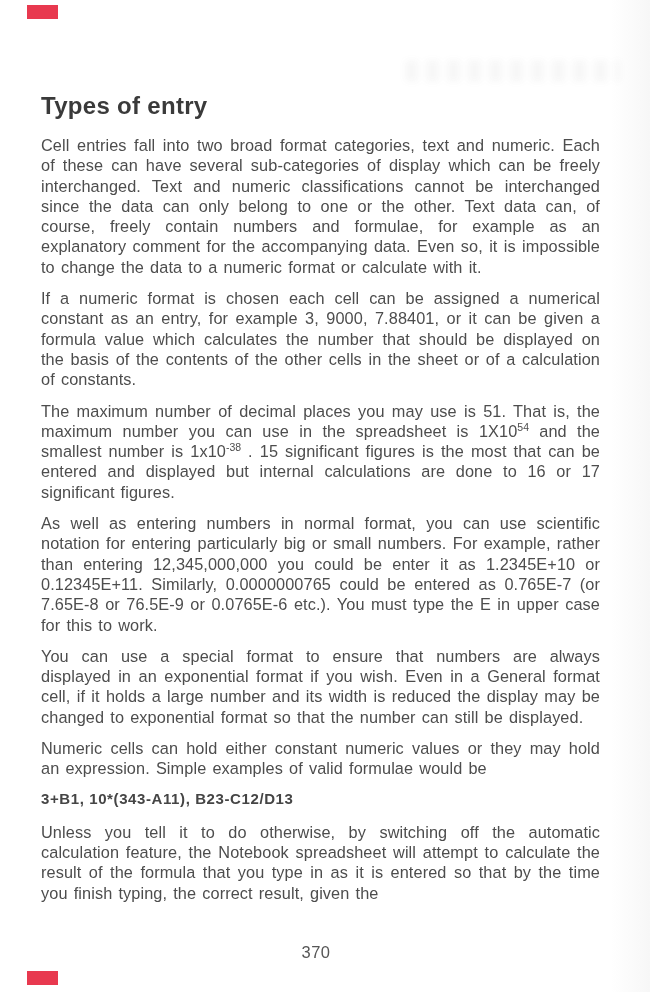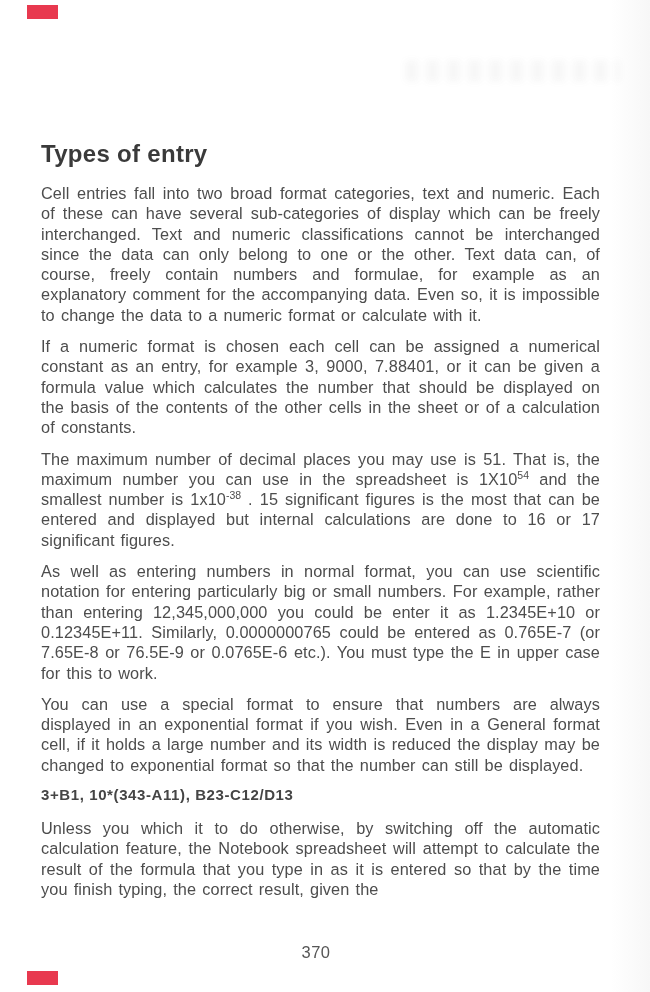--- a/index.html
+++ b/index.html
@@ -19,21 +19,20 @@
     left: 27px;
     width: 31px; height: 14px;
   }
   .scan-mark.top { top: 5px; }
   .scan-mark.bottom { top: 971px; }
   .content {
     position: absolute;
     left: 0; top: 0;
     padding: 92px 50px 0 41px;
     width: 559px;
-    margin-top: 48px;
   }
   h1.title {
     margin: 0 0 16px 0;
     font-size: 24px;
     line-height: 27px;
     font-weight: bold;
     letter-spacing: 0.3px;
     color: #3a3a3a;
   }
   .ghost-text {
@@ -92,20 +91,21 @@
   <div class="ghost-text"></div>
 
   <div class="content">
     <h1 class="title">Types of entry</h1>
     <div id="paragraphs">
         <p class="body-para"><span>Cell entries fall into two broad format categories, text and numeric. Each of these can have several sub-categories of display which can be freely interchanged. Text and numeric classifications cannot be interchanged since the data can only belong to one or the other. Text data can, of course, freely contain numbers and formulae, for example as an explanatory comment for the accompanying data. Even so, it is impossible to change the data to a numeric format or calculate with it.</span></p>
         <p class="body-para"><span>If a numeric format is chosen each cell can be assigned a numerical constant as an entry, for example 3, 9000, 7.88401, or it can be given a formula value which calculates the number that should be displayed on the basis of the contents of the other cells in the sheet or of a calculation of constants.</span></p>
         <p class="body-para"><span>The maximum number of decimal places you may use is 51. That is, the maximum number you can use in the spreadsheet is 1X10</span><sup>54</sup><span> and the smallest number is 1x10</span><sup>-38</sup><span> . 15 significant figures is the most that can be entered and displayed but internal calculations are done to 16 or 17 significant figures.</span></p>
         <p class="body-para"><span>As well as entering numbers in normal format, you can use scientific notation for entering particularly big or small numbers. For example, rather than entering 12,345,000,000 you could be enter it as 1.2345E+10 or 0.12345E+11. Similarly, 0.0000000765 could be entered as 0.765E-7 (or 7.65E-8 or 76.5E-9 or 0.0765E-6 etc.). You must type the E in upper case for this to work.</span></p>
         <p class="body-para"><span>You can use a special format to ensure that numbers are always displayed in an exponential format if you wish. Even in a General format cell, if it holds a large number and its width is reduced the display may be changed to exponential format so that the number can still be displayed.</span></p>
+        <p class="body-para"><span>Numeric cells can hold either constant numeric values or they may hold an expression. Simple examples of valid formulae would be</span></p>
         <p class="code-line"><span>3+B1, 10*(343-A11), B23-C12/D13</span></p>
-        <p class="body-para"><span>Unless you which it to do otherwise, by switching off the automatic calculation feature, the Notebook spreadsheet will attempt to calculate the result of the formula that you type in as it is entered so that by the time you finish typing, the correct result, given the</span></p>
+        <p class="body-para"><span>Unless you tell it to do otherwise, by switching off the automatic calculation feature, the Notebook spreadsheet will attempt to calculate the result of the formula that you type in as it is entered so that by the time you finish typing, the correct result, given the</span></p>
       </div>
   </div>
 
   <div class="page-number">370</div>
 
 </div>
 
 </body></html>

